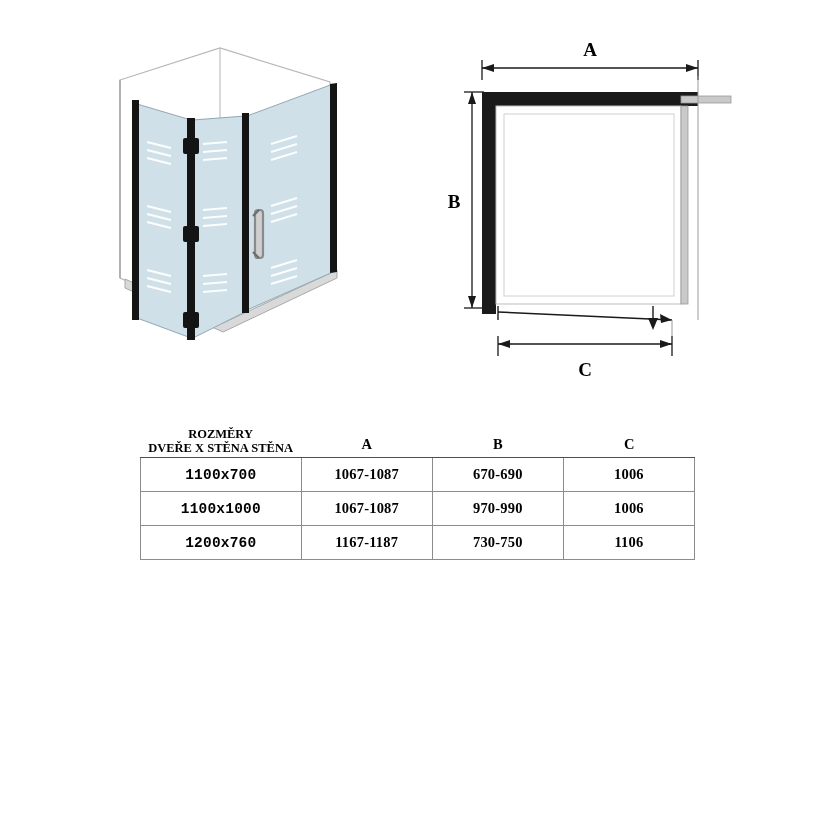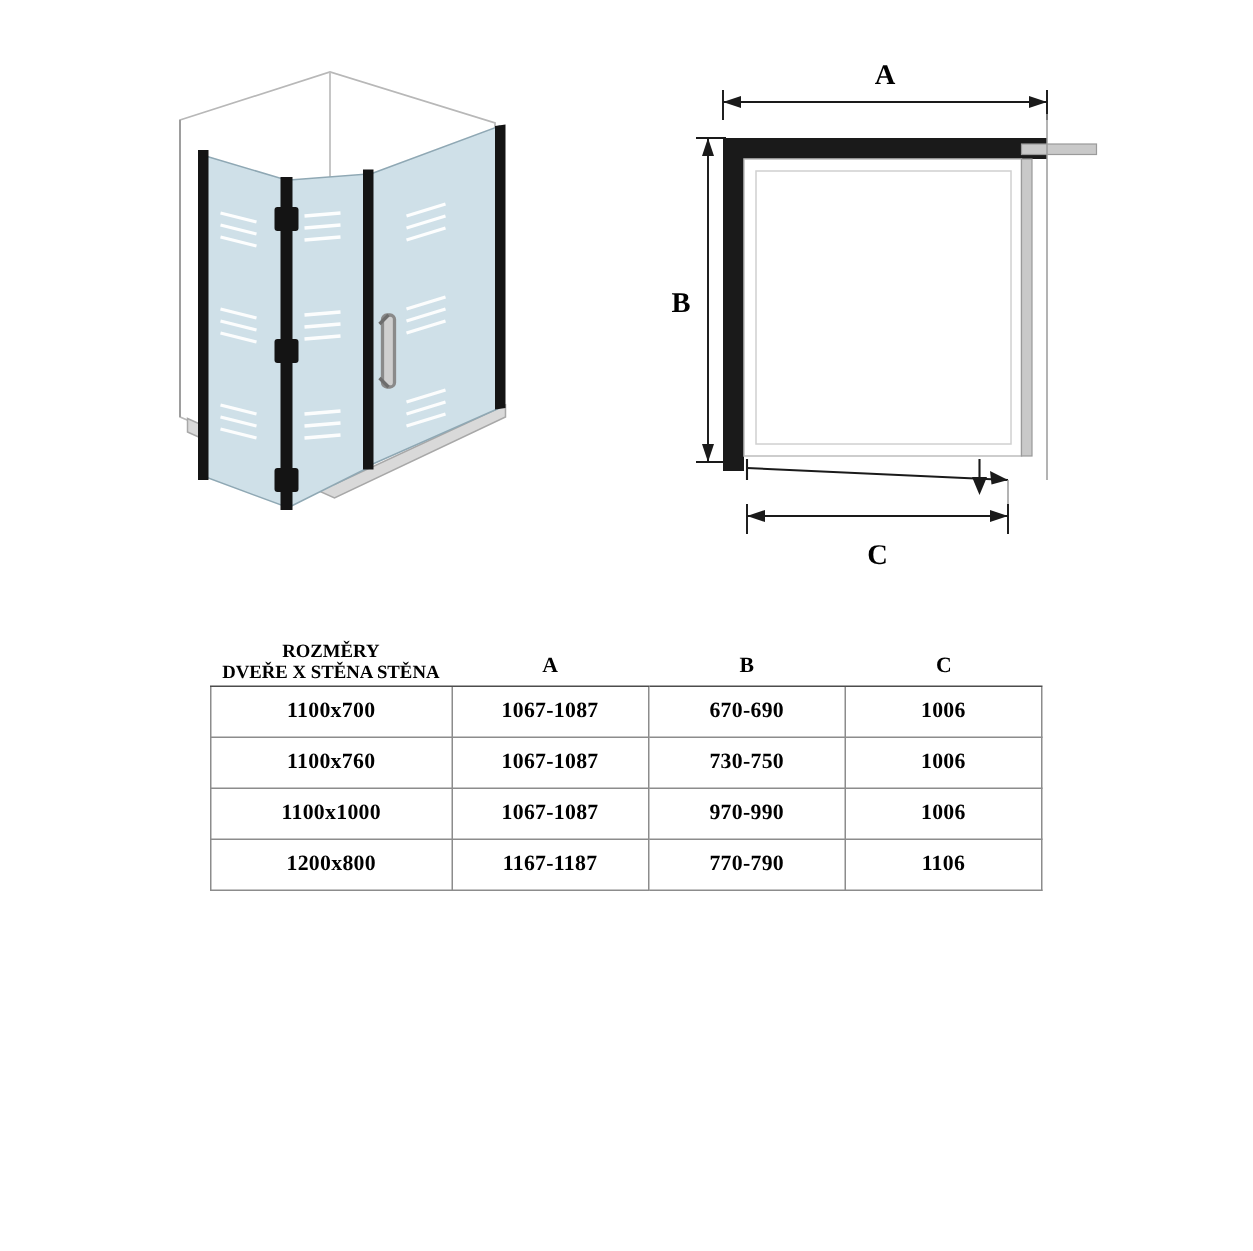--- a/index.html
+++ b/index.html
@@ -47,21 +47,21 @@
     vertical-align:bottom;
     padding-bottom:2px;
   }
   table.sizes thead th.sep{
     border-left:1px solid #ffffff;
   }
   table.sizes tbody td{
     font-weight:bold;
     letter-spacing:0.2px;
   }
-  table.sizes tbody td.dim{width:135px;}
+  table.sizes tbody td.dim{width:135px;font-family:Liberation Mono, monospace;}
   table.sizes tbody td.a{width:110px;}
   table.sizes tbody td.b{width:110px;}
   table.sizes tbody td.c{width:110px;}
   table.sizes tbody tr td:first-child{border-left:1px solid #8c8c8c;}
   .hdr-dim{width:135px;}
   .hdr-a{width:110px;}
   .hdr-b{width:110px;}
   .hdr-c{width:110px;}
 
   .hdr-line1{display:block;}
@@ -233,34 +233,28 @@
         </tr>
       </thead>
       <tbody>
           <tr>
             <td class="dim">1100x700</td>
             <td class="a">1067-1087</td>
             <td class="b">670-690</td>
             <td class="c">1006</td>
           </tr>
           <tr>
-            <td class="dim">1100x760</td>
-            <td class="a">1067-1087</td>
-            <td class="b">730-750</td>
-            <td class="c">1006</td>
-          </tr>
-          <tr>
             <td class="dim">1100x1000</td>
             <td class="a">1067-1087</td>
             <td class="b">970-990</td>
             <td class="c">1006</td>
           </tr>
           <tr>
-            <td class="dim">1200x800</td>
+            <td class="dim">1200x760</td>
             <td class="a">1167-1187</td>
-            <td class="b">770-790</td>
+            <td class="b">730-750</td>
             <td class="c">1106</td>
           </tr>
         </tbody>
     </table>
   </div>
 
 </div>
 
 </body></html>

